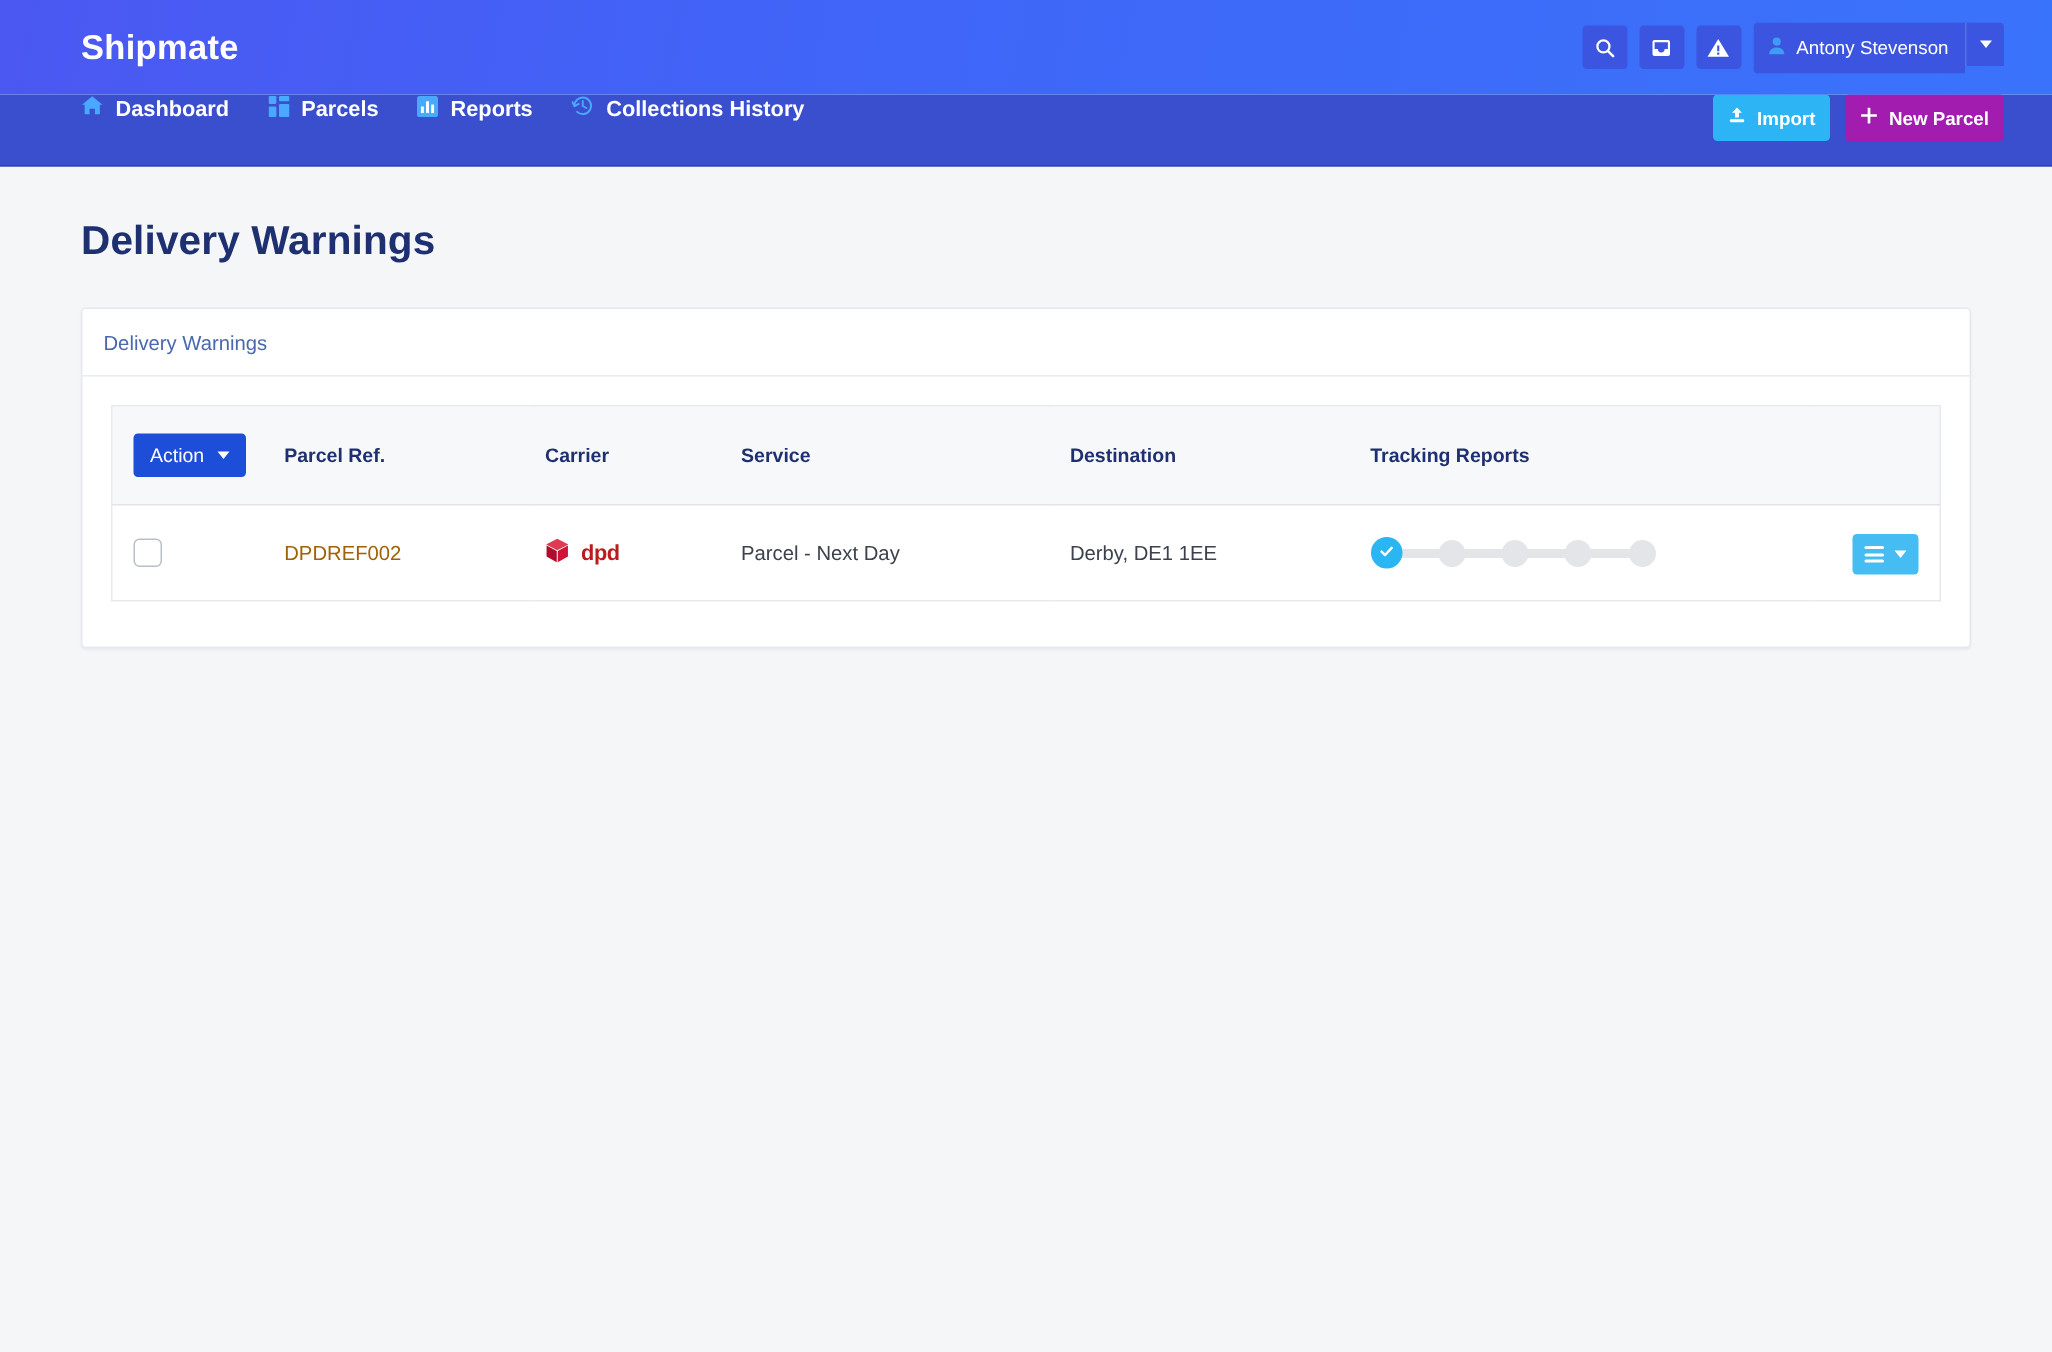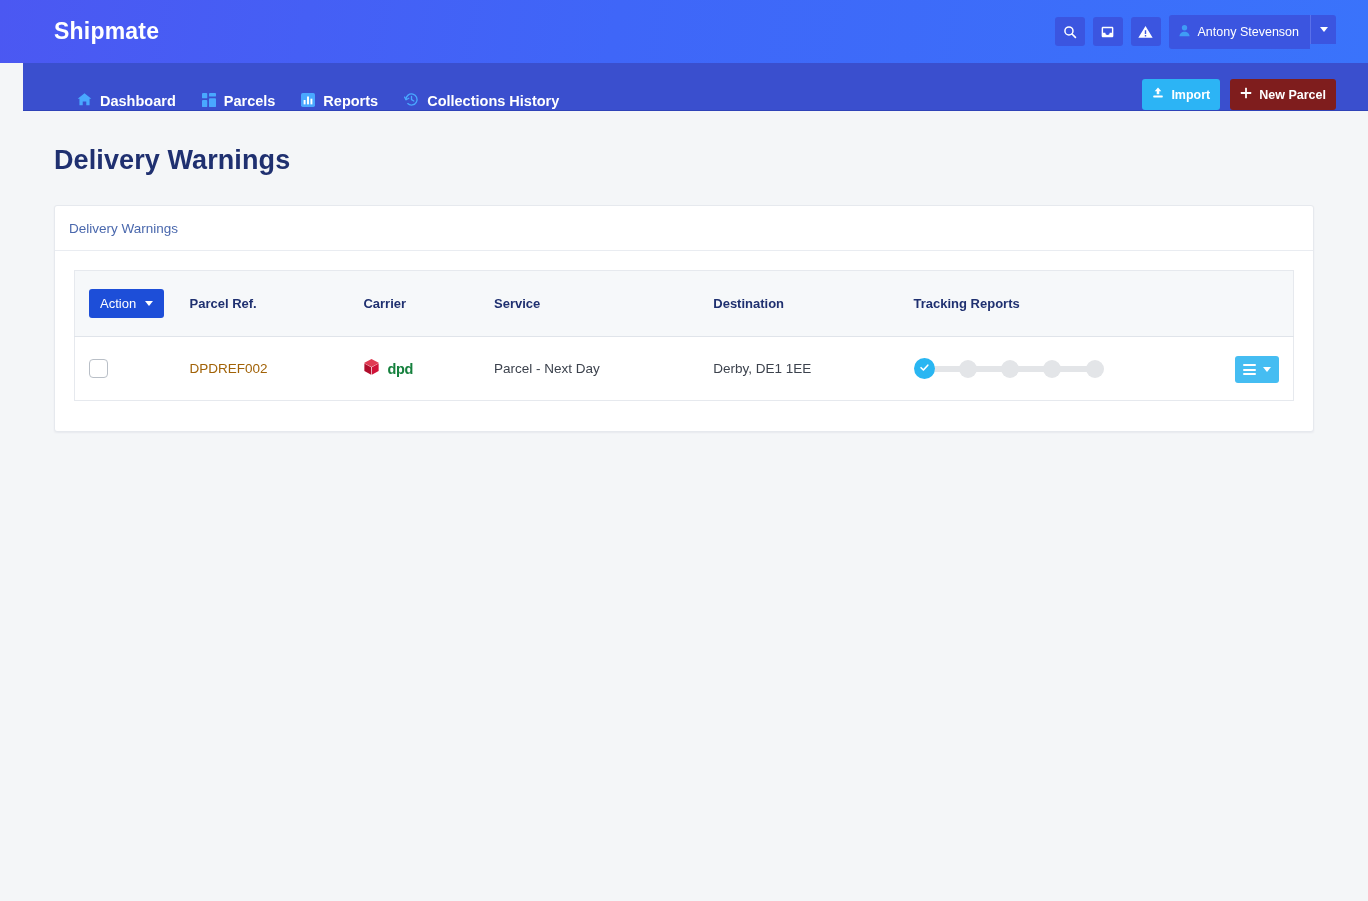--- a/index.html
+++ b/index.html
@@ -75,24 +75,23 @@
     border-left: 4.5px solid transparent;
     border-right: 4.5px solid transparent;
     border-top: 5px solid #fff;
   }
 
   
   .navbar {
     height: 48px;
     background: #3a4fce;
     display: flex;
-    align-items: flex-end;
+    align-items: flex-start;
     padding: 0 32px 0 54px;
     border-bottom: 1px solid #2f43b8;
-    margin-left: 23px;
   }
   .nav-items { display: flex; align-items: center; gap: 26px; }
   .nav-item {
     display: flex;
     align-items: center;
     gap: 8px;
     color: #ffffff;
     font-size: 14.5px;
     font-weight: bold;
     cursor: pointer;
@@ -107,21 +106,21 @@
     gap: 7px;
     padding: 0 10px;
     font-size: 12.5px;
     font-weight: bold;
     color: #fff;
     cursor: pointer;
     border: none;
     font-family: "Liberation Sans", sans-serif;
   }
   .btn-import { background: #2cb4f5; }
-  .btn-new { background: #7f1d1d; }
+  .btn-new { background: #a21caf; }
 
   
   .page { padding: 34px 54px 0 54px; }
   .page-title {
     color: #1f3070;
     font-size: 27px;
     font-weight: bold;
     margin-bottom: 29px;
     letter-spacing: .1px;
   }
@@ -209,21 +208,21 @@
   }
 
   .carrier {
     display: inline-flex;
     align-items: center;
     gap: 7px;
   }
   .dpd-word {
     font-size: 14.5px;
     font-weight: bold;
-    color: #15803d;
+    color: #b91c1c;
     letter-spacing: -.3px;
   }
 
   
   .stepper {
     position: relative;
     width: 190px;
     height: 20px;
     display: flex;
     align-items: center;

